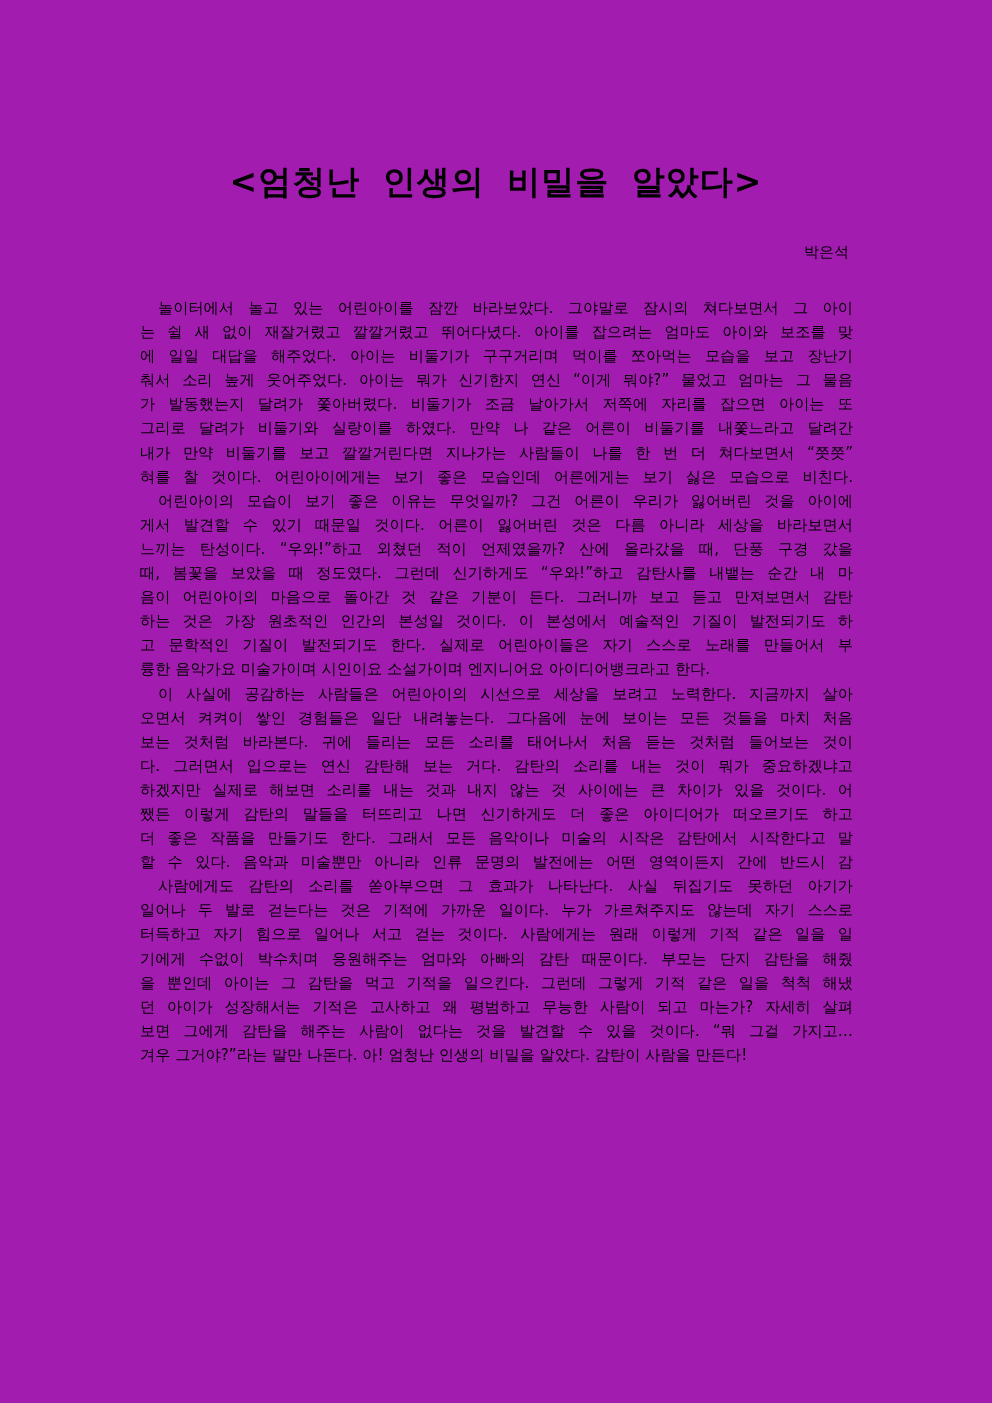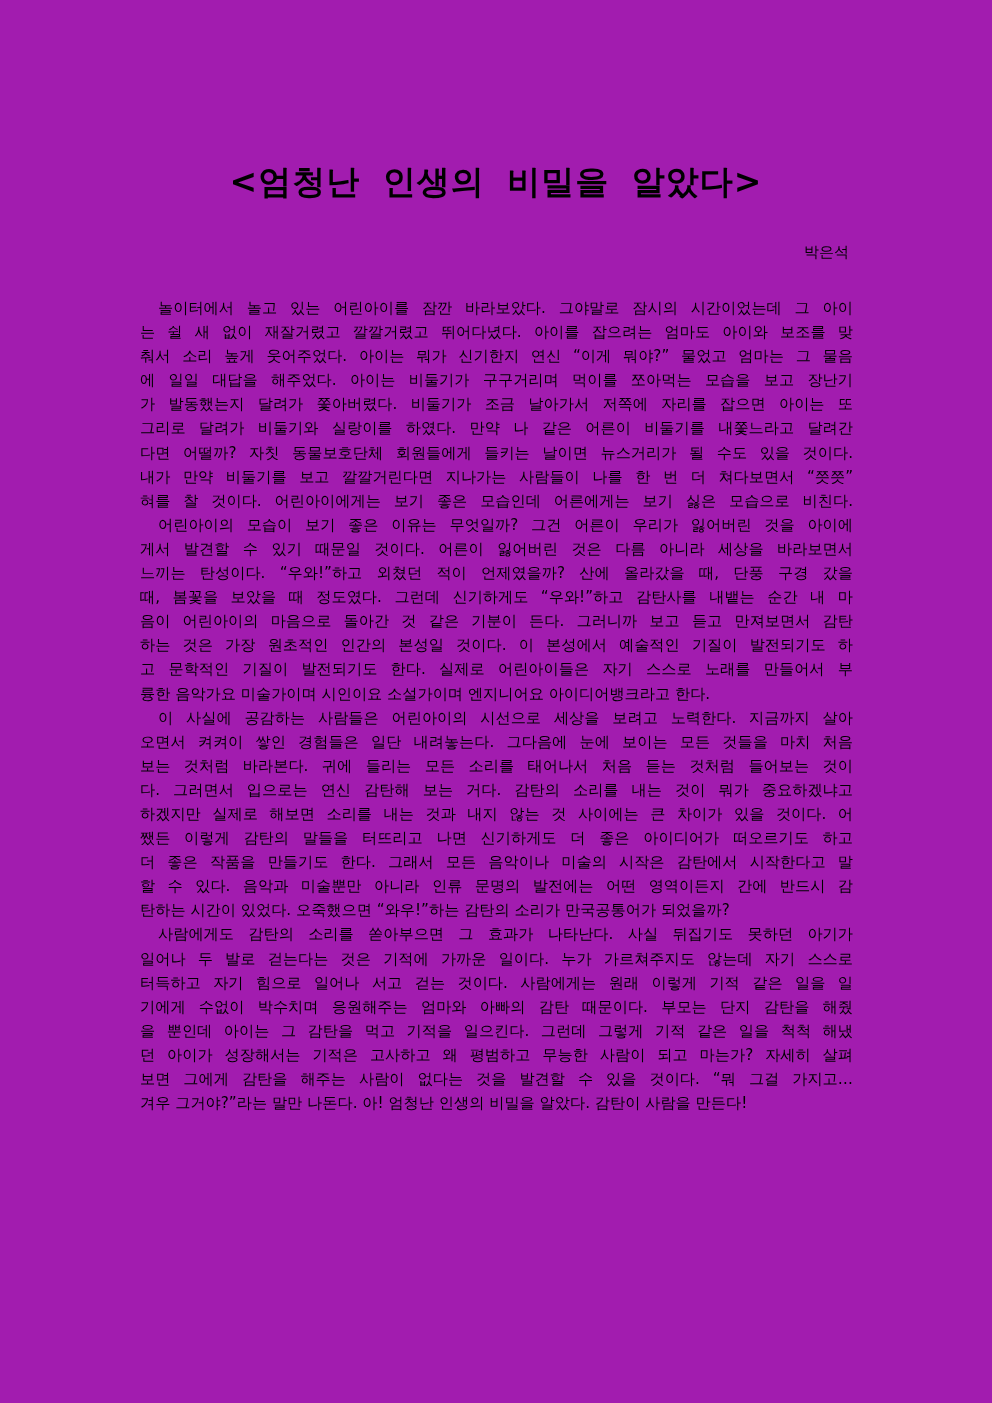--- a/index.html
+++ b/index.html
@@ -66,46 +66,44 @@
       padding-left: 18px;
     }
   </style>
 </head>
 <body>
 
 <div class="page">
   <div class="title">&lt;엄청난 인생의 비밀을 알았다&gt;</div>
   <div class="author">박은석</div>
   <div class="body-text" id="body-text">
-      <div class="line indent">놀이터에서 놀고 있는 어린아이를 잠깐 바라보았다. 그야말로 잠시의 시간이었는데 그 아이</div>
+      <div class="line indent">놀이터에서 놀고 있는 어린아이를 잠깐 바라보았다. 그야말로 잠시의 쳐다보면서 그 아이</div>
       <div class="line">는 쉴 새 없이 재잘거렸고 깔깔거렸고 뛰어다녔다. 아이를 잡으려는 엄마도 아이와 보조를 맞</div>
+      <div class="line">에 일일 대답을 해주었다. 아이는 비둘기가 구구거리며 먹이를 쪼아먹는 모습을 보고 장난기</div>
       <div class="line">춰서 소리 높게 웃어주었다. 아이는 뭐가 신기한지 연신 “이게 뭐야?” 물었고 엄마는 그 물음</div>
-      <div class="line">에 일일 대답을 해주었다. 아이는 비둘기가 구구거리며 먹이를 쪼아먹는 모습을 보고 장난기</div>
       <div class="line">가 발동했는지 달려가 쫓아버렸다. 비둘기가 조금 날아가서 저쪽에 자리를 잡으면 아이는 또</div>
       <div class="line">그리로 달려가 비둘기와 실랑이를 하였다. 만약 나 같은 어른이 비둘기를 내쫓느라고 달려간</div>
-      <div class="line">다면 어떨까? 자칫 동물보호단체 회원들에게 들키는 날이면 뉴스거리가 될 수도 있을 것이다.</div>
       <div class="line">내가 만약 비둘기를 보고 깔깔거린다면 지나가는 사람들이 나를 한 번 더 쳐다보면서 “쯧쯧”</div>
       <div class="line">혀를 찰 것이다. 어린아이에게는 보기 좋은 모습인데 어른에게는 보기 싫은 모습으로 비친다.</div>
       <div class="line indent">어린아이의 모습이 보기 좋은 이유는 무엇일까? 그건 어른이 우리가 잃어버린 것을 아이에</div>
       <div class="line">게서 발견할 수 있기 때문일 것이다. 어른이 잃어버린 것은 다름 아니라 세상을 바라보면서</div>
       <div class="line">느끼는 탄성이다. “우와!”하고 외쳤던 적이 언제였을까? 산에 올라갔을 때, 단풍 구경 갔을</div>
       <div class="line">때, 봄꽃을 보았을 때 정도였다. 그런데 신기하게도 “우와!”하고 감탄사를 내뱉는 순간 내 마</div>
       <div class="line">음이 어린아이의 마음으로 돌아간 것 같은 기분이 든다. 그러니까 보고 듣고 만져보면서 감탄</div>
       <div class="line">하는 것은 가장 원초적인 인간의 본성일 것이다. 이 본성에서 예술적인 기질이 발전되기도 하</div>
       <div class="line">고 문학적인 기질이 발전되기도 한다. 실제로 어린아이들은 자기 스스로 노래를 만들어서 부</div>
       <div class="line last">륭한 음악가요 미술가이며 시인이요 소설가이며 엔지니어요 아이디어뱅크라고 한다.</div>
       <div class="line indent">이 사실에 공감하는 사람들은 어린아이의 시선으로 세상을 보려고 노력한다. 지금까지 살아</div>
       <div class="line">오면서 켜켜이 쌓인 경험들은 일단 내려놓는다. 그다음에 눈에 보이는 모든 것들을 마치 처음</div>
       <div class="line">보는 것처럼 바라본다. 귀에 들리는 모든 소리를 태어나서 처음 듣는 것처럼 들어보는 것이</div>
       <div class="line">다. 그러면서 입으로는 연신 감탄해 보는 거다. 감탄의 소리를 내는 것이 뭐가 중요하겠냐고</div>
       <div class="line">하겠지만 실제로 해보면 소리를 내는 것과 내지 않는 것 사이에는 큰 차이가 있을 것이다. 어</div>
       <div class="line">쨌든 이렇게 감탄의 말들을 터뜨리고 나면 신기하게도 더 좋은 아이디어가 떠오르기도 하고</div>
       <div class="line">더 좋은 작품을 만들기도 한다. 그래서 모든 음악이나 미술의 시작은 감탄에서 시작한다고 말</div>
       <div class="line">할 수 있다. 음악과 미술뿐만 아니라 인류 문명의 발전에는 어떤 영역이든지 간에 반드시 감</div>
-      <div class="line last">탄하는 시간이 있었다. 오죽했으면 “와우!”하는 감탄의 소리가 만국공통어가 되었을까?</div>
       <div class="line indent">사람에게도 감탄의 소리를 쏟아부으면 그 효과가 나타난다. 사실 뒤집기도 못하던 아기가</div>
       <div class="line">일어나 두 발로 걷는다는 것은 기적에 가까운 일이다. 누가 가르쳐주지도 않는데 자기 스스로</div>
       <div class="line">터득하고 자기 힘으로 일어나 서고 걷는 것이다. 사람에게는 원래 이렇게 기적 같은 일을 일</div>
       <div class="line">기에게 수없이 박수치며 응원해주는 엄마와 아빠의 감탄 때문이다. 부모는 단지 감탄을 해줬</div>
       <div class="line">을 뿐인데 아이는 그 감탄을 먹고 기적을 일으킨다. 그런데 그렇게 기적 같은 일을 척척 해냈</div>
       <div class="line">던 아이가 성장해서는 기적은 고사하고 왜 평범하고 무능한 사람이 되고 마는가? 자세히 살펴</div>
       <div class="line">보면 그에게 감탄을 해주는 사람이 없다는 것을 발견할 수 있을 것이다. “뭐 그걸 가지고…</div>
       <div class="line last">겨우 그거야?”라는 말만 나돈다. 아! 엄청난 인생의 비밀을 알았다. 감탄이 사람을 만든다!</div>
     </div>
 </div>

